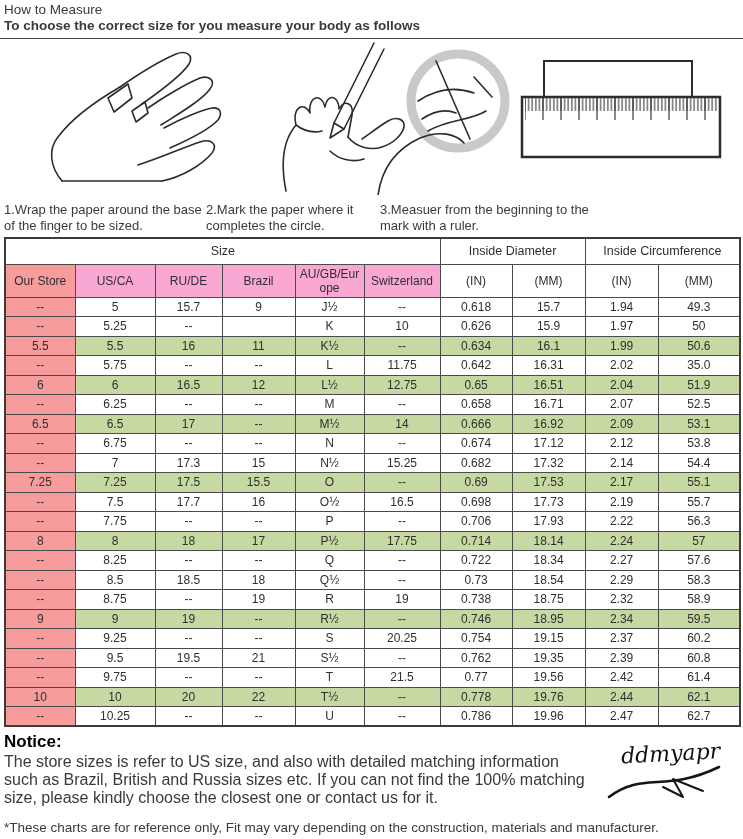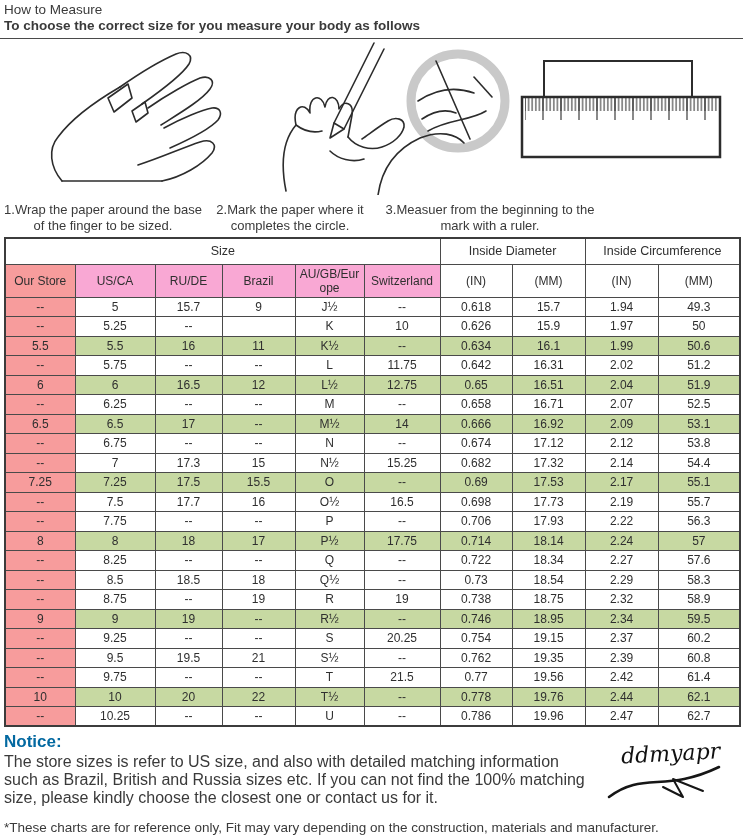--- a/index.html
+++ b/index.html
@@ -16,21 +16,21 @@
 
   
   .figures { position:relative; height:162px; }
   .fig { position:absolute; }
   .fig-hand  { left:42px;  top:6px; }
   .fig-pen   { left:278px; top:0px; }
   .fig-ruler { left:516px; top:14px; }
 
   
   .steps { display:flex; align-items:flex-start; padding:1px 0 3px 4px; }
-  .step { font-size:13px; line-height:16px;text-align:center; }
+  .step { font-size:13px; line-height:16px; }
   .step-1 { width:198px; }
   .step-2 { width:168px; margin-left:4px; }
   .step-3 { width:220px; margin-left:6px; }
 
   
   table.size-table {
     width:735px; margin:0 4px; border-collapse:collapse; table-layout:fixed;
     font-size:12px; color:#2f2f2f; border:2px solid #3c3c3c;
   }
   .size-table th, .size-table td {
@@ -42,21 +42,21 @@
   th.store-hd { background:#f79c9c; }
   th.gray-hd  { background:#f9a8d4; }
   th.white-hd { background:#ffffff; }
   th.brk { word-break:break-all; line-height:14px; }
   .size-table tbody td { height:19.5px; background:#fff; }
   .size-table tbody tr.hl td { background:#c7d9a2; }
   .size-table td.store-col { background:#f79c9c !important; }
 
   
   .notice { position:relative; padding:4px 0 0 4px; }
-  .notice-heading { font-size:17px; font-weight:bold; color:#0369a1; line-height:21px; }
+  .notice-heading { font-size:17px; font-weight:bold; color:#000000; line-height:21px; }
   .notice-body { width:582px; font-size:16px; line-height:18px; margin-top:1px; }
   .signature { position:absolute; right:16px; top:14px; width:120px; height:64px; }
   .signature .sig-text {
     font-family:"DejaVu Serif",serif; font-style:italic; font-size:22px; color:#111;
     display:block; transform:rotate(-3deg); letter-spacing:0px; padding-left:14px;
   }
   .signature svg { position:absolute; left:0; top:22px; }
 
   .footnote { font-size:13.5px; padding:12px 0 0 4px; line-height:17px; }
   .bottom-rule { border-top:2px solid #3a3a3a; margin-top:5px; width:743px; }
@@ -198,21 +198,21 @@
       <tr>
         <td class="store-col">--</td>
         <td>5.75</td>
         <td>--</td>
         <td>--</td>
         <td>L</td>
         <td>11.75</td>
         <td>0.642</td>
         <td>16.31</td>
         <td>2.02</td>
-        <td>51.2</td>
+        <td>35.0</td>
       </tr>
       <tr class="hl">
         <td class="store-col">6</td>
         <td>6</td>
         <td>16.5</td>
         <td>12</td>
         <td>L½</td>
         <td>12.75</td>
         <td>0.65</td>
         <td>16.51</td>

